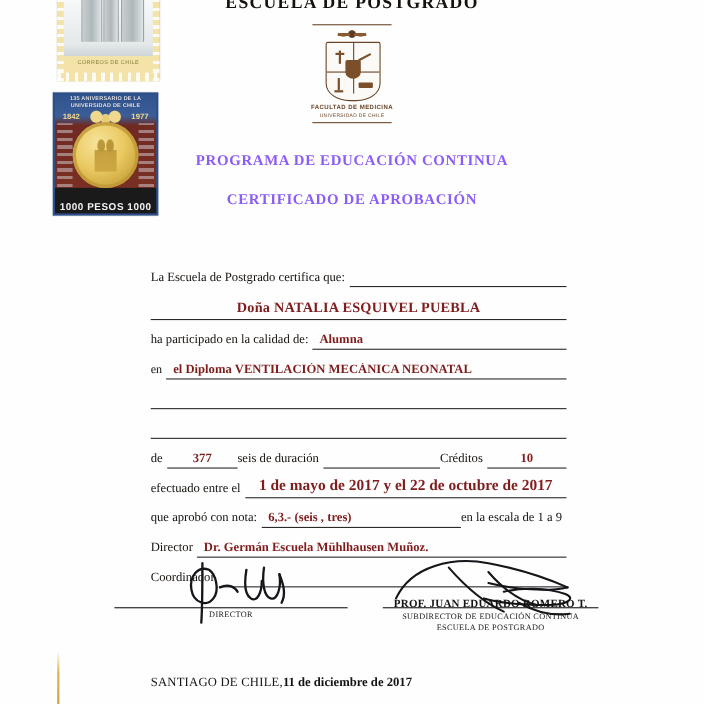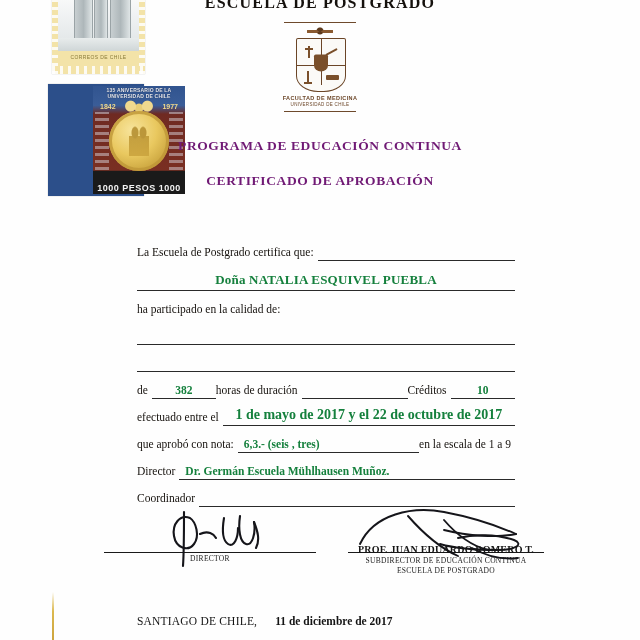--- a/index.html
+++ b/index.html
@@ -99,21 +99,20 @@
     background: #2c4f8a;
     padding: 2px;
     box-shadow: 0 0 1px rgba(0,0,0,.3);
   }
   #stamp-medal .inner {
     position: relative;
     width: 100%;
     height: 100%;
     background: linear-gradient(180deg,#31548f 0%, #3a5d98 18%, #6f2a22 26%, #7a2f22 78%, #1a1a1a 79%);
     overflow: hidden;
-    margin-left: 43px;
   }
   #stamp-medal .title {
     position: absolute;
     top: 1px; left: 0; right: 0;
     text-align: center;
     font-family: "Liberation Sans", sans-serif;
     font-size: 5px;
     font-weight: bold;
     letter-spacing: .2px;
     line-height: 6px;
@@ -253,21 +252,21 @@
     color: #6b4527;
     margin-top: 1px;
   }
 
   #program-line, #cert-line {
     position: absolute;
     left: 0; right: 0;
     text-align: center;
     font-weight: bold;
     letter-spacing: .6px;
-    color: #701a75;
+    color: #8b5cf6;
   }
   #program-line { top: 138px; font-size: 13.5px; }
   #cert-line    { top: 173px; font-size: 13.5px; }
 
   
   #body-form {
     position: absolute;
     left: 137px;
     top: 234px;
     width: 378px;
@@ -288,21 +287,21 @@
     margin-top: 38px;
   }
   .lbl.sm { font-size: 11px; }
   .fill {
     flex: 1 1 auto;
     border-bottom: 1.3px solid #2a2a2a;
     padding-bottom: 2px;
     text-align: center;
     font-size: 11.5px;
     font-weight: bold;
-    color: #15803d;
+    color: #7f1d1d;
     min-width: 10px;
     overflow: hidden;
   }
   .fill.left { text-align: left; padding-left: 6px; }
   .fill.empty { height: 16px; }
   .fill.narrow { flex: 0 0 64px; }
   .fill.medium { flex: 0 0 106px; }
   .row.big .fill {
     font-size: 14px;
   }
@@ -351,21 +350,21 @@
 
   #footer-line {
     position: absolute;
     left: 137px;
     top: 615px;
     font-size: 11.5px;
     color: #141414;
     white-space: nowrap;
   }
   #footer-line .place { font-weight: normal; letter-spacing: .2px; }
-  #footer-line .date { font-weight: bold; margin-left: 18px; }
+  #footer-line .date { font-weight: bold; margin-left: 0; }
 
   #left-thread {
     position: absolute;
     left: 52px;
     top: 592px;
     width: 1.5px;
     height: 48px;
     background: linear-gradient(180deg, rgba(214,178,58,0) 0%, #d8b13c 40%, #c79a28 100%);
     opacity: .9;
   }
@@ -438,35 +437,40 @@
       <span class="lbl">La Escuela de Postgrado certifica que:</span>
       <span class="fill"></span>
     </div>
 
     <div class="row namerow">
       <span class="fill">Doña NATALIA ESQUIVEL PUEBLA</span>
     </div>
 
     <div class="row">
       <span class="lbl">ha participado en la calidad de:</span>
-    </div>
-
+      <span class="fill left">Alumna</span>
+    </div>
+
+    <div class="row">
+      <span class="lbl sm">en</span>
+      <span class="fill left">el Diploma VENTILACIÓN MECÁNICA NEONATAL</span>
+    </div>
 
     <div class="row">
       <span class="fill empty"></span>
     </div>
 
     <div class="row">
       <span class="fill empty"></span>
     </div>
 
     <div class="row">
       <span class="lbl">de</span>
-      <span class="fill narrow">382</span>
-      <span class="lbl">horas de duración</span>
+      <span class="fill narrow">377</span>
+      <span class="lbl">seis de duración</span>
       <span class="fill medium"></span>
       <span class="lbl">Créditos</span>
       <span class="fill">10</span>
     </div>
 
     <div class="row big">
       <span class="lbl">efectuado entre el</span>
       <span class="fill">1 de mayo de 2017 y el 22 de octubre de 2017</span>
     </div>
 

